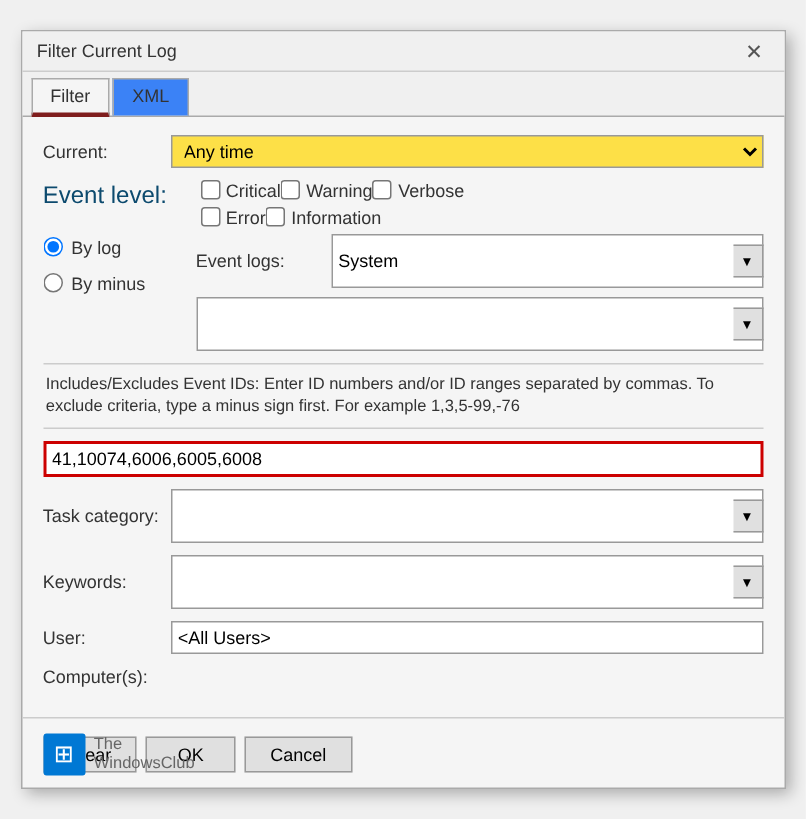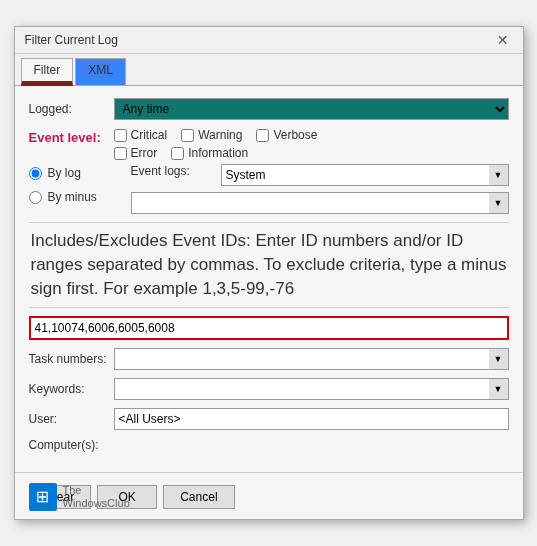--- a/index.html
+++ b/index.html
@@ -52,21 +52,21 @@
       border: 1px solid #aaa;
       border-bottom: none;
       background: #3b82f6;
       cursor: pointer;
       font-size: 12px;
       margin-right: 2px;
       color: #333;
     }
     .tab.active {
       background: #f5f5f5;
-      border-bottom: 5px solid #7f1d1d;
+      border-bottom: 3px solid #7f1d1d;
       margin-bottom: -1px;
       z-index: 1;
     }
     .content {
       padding: 12px 14px;
     }
     .form-row {
       display: flex;
       align-items: center;
       margin-bottom: 8px;
@@ -78,45 +78,44 @@
       flex-shrink: 0;
     }
     .form-field {
       flex: 1;
     }
     select.dropdown {
       width: 100%;
       padding: 2px 4px;
       font-size: 12px;
       border: 1px solid #999;
-      background: #0f766e;
+      background: #fde047;
       height: 22px;
     }
     .event-level-row {
       display: flex;
       align-items: flex-start;
       margin-bottom: 4px;
     }
     .event-level-label {
       width: 85px;
-      color: #be185d;
-      font-size: 13px;
+      color: #0c4a6e;
+      font-size: 16px;
       flex-shrink: 0;
       padding-top: 2px;
-      font-weight: bold;
     }
     .checkboxes-container {
       display: flex;
       flex-direction: column;
       gap: 4px;
     }
     .checkbox-row {
       display: flex;
       align-items: center;
-      gap: 14px;
+      margin-left: 20px;
     }
     .checkbox-item {
       display: flex;
       align-items: center;
       gap: 4px;
       font-size: 12px;
       color: #333;
     }
     .checkbox-item input[type="checkbox"] {
       width: 13px;
@@ -145,29 +144,29 @@
       width: 80px;
     }
     .log-fields-col {
       flex: 1;
       display: flex;
       flex-direction: column;
       gap: 6px;
     }
     .log-source-row {
       display: flex;
-      align-items: flex-start;
+      align-items: center;
     }
     .log-source-label {
       width: 90px;
       font-size: 12px;
       color: #333;
     }
     .description-box {
-      font-size: 17px;
+      font-size: 11px;
       color: #333;
       margin-bottom: 8px;
       line-height: 1.4;
       padding: 4px 0;
       border-top: 1px solid #ccc;
       border-bottom: 1px solid #ccc;
       padding: 6px 2px;
     }
     .event-ids-input {
       width: 100%;
@@ -185,21 +184,21 @@
       font-size: 12px;
       background: white;
     }
     .input-with-arrow {
       position: relative;
       display: flex;
       align-items: center;
     }
     .input-with-arrow input {
       flex: 1;
-      height: 22px;
+      height: 36px;
       border: 1px solid #999;
       padding: 2px 24px 2px 4px;
       font-size: 12px;
       background: white;
     }
     .arrow-btn {
       position: absolute;
       right: 0;
       height: 22px;
       width: 20px;
@@ -275,21 +274,21 @@
     </div>
     <div class="tab">
       <span>XML</span>
     </div>
   </div>
 
   <div class="content">
 
     
     <div class="form-row">
-      <span class="form-label">Logged:</span>
+      <span class="form-label">Current:</span>
       <div class="form-field">
         <select class="dropdown">
           <option>Any time</option>
           <option>Last hour</option>
           <option>Last 12 hours</option>
           <option>Last 24 hours</option>
           <option>Last 7 days</option>
           <option>Last 30 days</option>
         </select>
       </div>
@@ -356,21 +355,21 @@
     </div>
 
     
     <div class="description-box">Includes/Excludes Event IDs: Enter ID numbers and/or ID ranges separated by commas. To exclude criteria, type a minus sign first. For example 1,3,5-99,-76</div>
 
     
     <input type="text" class="event-ids-input" value="41,10074,6006,6005,6008" style="">
 
     
     <div class="form-row">
-      <span class="form-label">Task numbers:</span>
+      <span class="form-label">Task category:</span>
       <div class="input-with-arrow" style="flex:1;">
         <input type="text" value="" style="">
         <button class="arrow-btn">▼</button>
       </div>
     </div>
 
     
     <div class="form-row">
       <span class="form-label">Keywords:</span>
       <div class="input-with-arrow" style="flex:1;">

